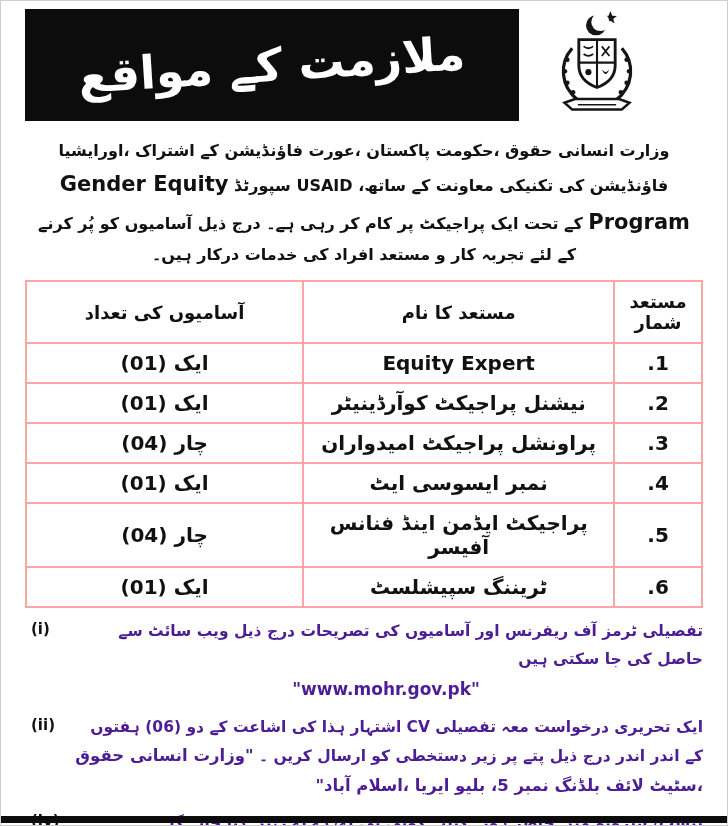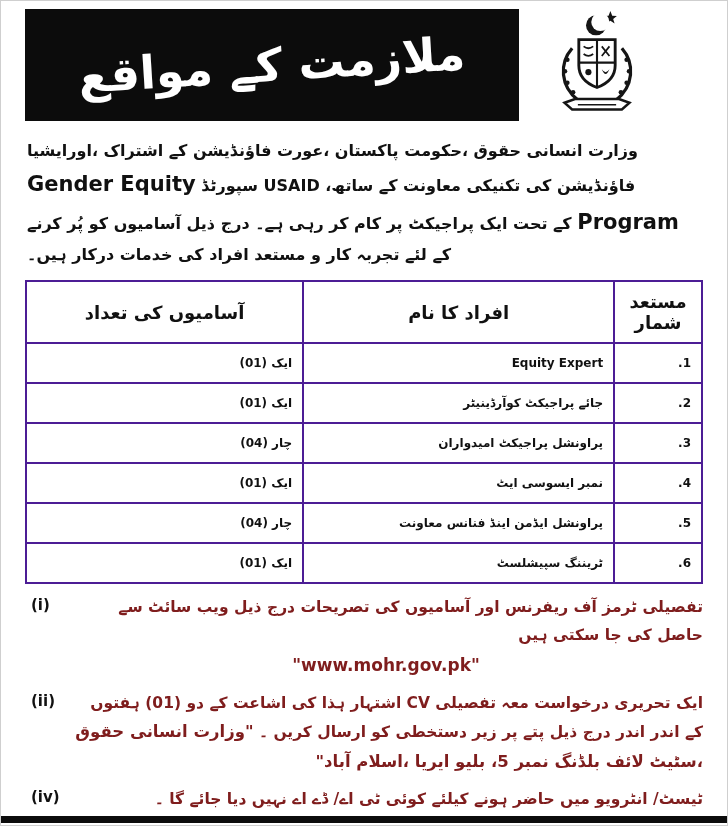--- a/index.html
+++ b/index.html
@@ -32,63 +32,63 @@
     white-space:nowrap;
   }
   .emblem-box{
     width:132px;height:112px;
     display:flex;align-items:center;justify-content:center;
     margin-left:12px;
   }
   
   .intro{
     direction:rtl;
-    text-align:left;
+    text-align:center;
     font-size:16px;
     font-weight:700;
     line-height:1.8;
     color:#111;
     margin:16px 2px 10px 2px;
   }
   .latin{direction:ltr;unicode-bidi:embed;font-weight:700;}
   .program{font-size:21px;}
   
   table.jobs{
     width:100%;
     border-collapse:collapse;
     direction:rtl;
     margin:4px 0 10px 0;
   }
   table.jobs th, table.jobs td{
-    border:2px solid #4c1d95;
+    border:2px solid #fca5a5;
     padding:7px 10px;
     text-align:center;
     font-weight:700;
     color:#111;
   }
   table.jobs th{font-size:18px;padding:9px 10px;}
-  table.jobs td{font-size:12px;height:24px;text-align:right;}
+  table.jobs td{font-size:20px;height:24px;}
   .c-serial{width:13%;}
   .c-pos{width:46%;}
   .c-count{width:41%;}
   
   .notes{margin-top:10px;}
   .note{
     position:relative;
     padding-left:44px;
     margin-bottom:9px;
   }
   .note-label{
     position:absolute;left:6px;top:2px;
     font-weight:700;font-size:15px;color:#111;
   }
   .note-body{
     direction:rtl;text-align:right;
     font-size:15.5px;font-weight:700;
-    line-height:1.8;color:#7f1d1d;
+    line-height:1.8;color:#4c1d95;
   }
   .note-url{
     text-align:center;
     font-size:17px;font-weight:700;
     direction:ltr;
   }
   .note-address{font-size:16.5px;}
   .bottom-rule{
     position:absolute;left:0;right:0;bottom:2px;
     height:7px;background:#0c0c0c;
@@ -135,48 +135,48 @@
       </svg>
     </div>
   </div>
 
   <p class="intro" dir="rtl"><span>وزارت انسانی حقوق ،حکومت پاکستان ،عورت فاؤنڈیشن کے اشتراک ،اورایشیا فاؤنڈیشن کی تکنیکی معاونت کے ساتھ،</span> <span class="latin">USAID</span> <span>سپورٹڈ</span> <span class="latin program">Gender Equity Program</span> <span>کے تحت ایک پراجیکٹ پر کام کر رہی ہے۔ درج ذیل آسامیوں کو پُر کرنے کے لئے تجربہ کار و مستعد افراد کی خدمات درکار ہیں۔</span></p>
 
   <table class="jobs">
     <thead>
       <tr>
         <th class="c-serial">مستعد شمار</th>
-        <th class="c-pos">افراد کا نام</th>
+        <th class="c-pos">مستعد کا نام</th>
         <th class="c-count">آسامیوں کی تعداد</th>
       </tr>
     </thead>
     <tbody>
       <tr>
         <td class="c-serial">1.</td>
         <td class="c-pos">Equity Expert</td>
         <td class="c-count">ایک (01)</td>
       </tr>
       <tr>
         <td class="c-serial">2.</td>
-        <td class="c-pos">جائے پراجیکٹ کوآرڈینیٹر</td>
+        <td class="c-pos">نیشنل پراجیکٹ کوآرڈینیٹر</td>
         <td class="c-count">ایک (01)</td>
       </tr>
       <tr>
         <td class="c-serial">3.</td>
         <td class="c-pos">پراونشل پراجیکٹ امیدواران</td>
         <td class="c-count">چار (04)</td>
       </tr>
       <tr>
         <td class="c-serial">4.</td>
         <td class="c-pos">نمبر ایسوسی ایٹ</td>
         <td class="c-count">ایک (01)</td>
       </tr>
       <tr>
         <td class="c-serial">5.</td>
-        <td class="c-pos">پراونشل ایڈمن اینڈ فنانس معاونت</td>
+        <td class="c-pos">پراجیکٹ ایڈمن اینڈ فنانس آفیسر</td>
         <td class="c-count">چار (04)</td>
       </tr>
       <tr>
         <td class="c-serial">6.</td>
         <td class="c-pos">ٹریننگ سپیشلسٹ</td>
         <td class="c-count">ایک (01)</td>
       </tr>
     </tbody>
   </table>
 
@@ -186,21 +186,21 @@
       <span class="note-label">(i)</span>
       <div class="note-body">
         <span>تفصیلی ٹرمز آف ریفرنس اور آسامیوں کی تصریحات درج ذیل ویب سائٹ سے حاصل کی جا سکتی ہیں</span>
         <div class="note-url">"www.mohr.gov.pk"</div>
       </div>
     </div>
 
     <div class="note">
       <span class="note-label">(ii)</span>
       <div class="note-body">
-        <span>ایک تحریری درخواست معہ تفصیلی CV اشتہار ہذا کی اشاعت کے دو (01) ہفتوں کے اندر اندر درج ذیل پتے پر زیر دستخطی کو ارسال کریں ۔</span>
+        <span>ایک تحریری درخواست معہ تفصیلی CV اشتہار ہذا کی اشاعت کے دو (06) ہفتوں کے اندر اندر درج ذیل پتے پر زیر دستخطی کو ارسال کریں ۔</span>
         <span class="note-address">"وزارت انسانی حقوق ،سٹیٹ لائف بلڈنگ نمبر 5، بلیو ایریا ،اسلام آباد"</span>
       </div>
     </div>
 
 
     <div class="note">
       <span class="note-label">(iv)</span>
       <div class="note-body">ٹیسٹ/ انٹرویو میں حاضر ہونے کیلئے کوئی ٹی اے/ ڈے اے نہیں دیا جائے گا ۔</div>
     </div>
 

